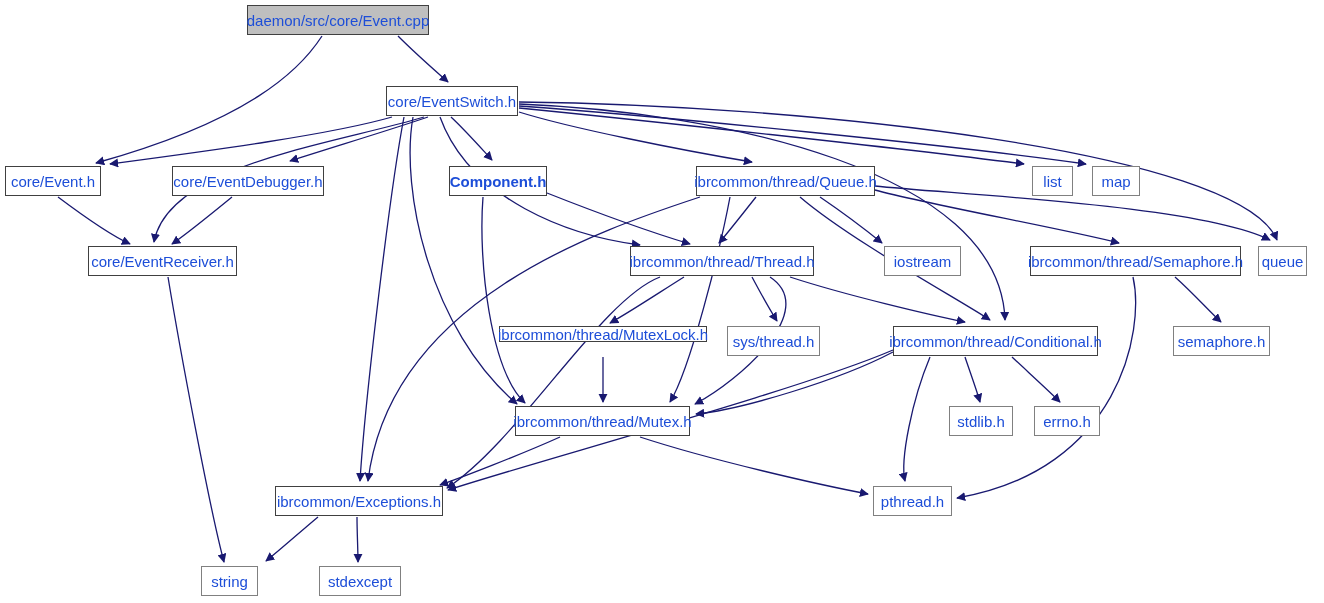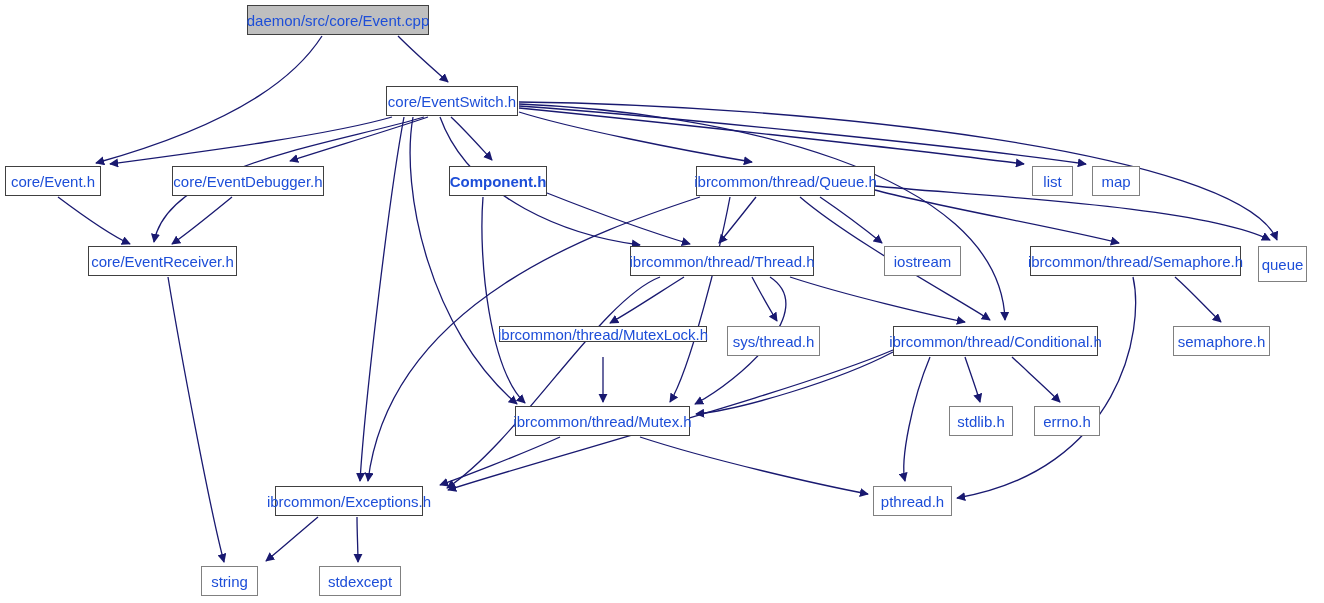--- a/index.html
+++ b/index.html
@@ -133,21 +133,21 @@
       </div>
       <div class="node solid" style="left: 630px; top: 246px; width: 184px; height: 30px;">
         <span class="node-label">ibrcommon/thread/Thread.h</span>
       </div>
       <div class="node light" style="left: 884px; top: 246px; width: 77px; height: 30px;">
         <span class="node-label">iostream</span>
       </div>
       <div class="node solid" style="left: 1030px; top: 246px; width: 211px; height: 30px;">
         <span class="node-label">ibrcommon/thread/Semaphore.h</span>
       </div>
-      <div class="node light" style="left: 1258px; top: 246px; width: 49px; height: 36px; align-items: center;">
+      <div class="node light" style="left: 1258px; top: 246px; width: 49px; height: 30px; align-items: center;">
         <span class="node-label">queue</span>
       </div>
       <div class="node solid" style="left: 499px; top: 326px; width: 208px; height: 16px;">
         <span class="node-label">ibrcommon/thread/MutexLock.h</span>
       </div>
       <div class="node light" style="left: 727px; top: 326px; width: 93px; height: 30px;">
         <span class="node-label">sys/thread.h</span>
       </div>
       <div class="node solid" style="left: 893px; top: 326px; width: 205px; height: 30px;">
         <span class="node-label">ibrcommon/thread/Conditional.h</span>
@@ -157,21 +157,21 @@
       </div>
       <div class="node solid" style="left: 515px; top: 406px; width: 175px; height: 30px;">
         <span class="node-label">ibrcommon/thread/Mutex.h</span>
       </div>
       <div class="node light" style="left: 949px; top: 406px; width: 64px; height: 30px;">
         <span class="node-label">stdlib.h</span>
       </div>
       <div class="node light" style="left: 1034px; top: 406px; width: 66px; height: 30px;">
         <span class="node-label">errno.h</span>
       </div>
-      <div class="node solid" style="left: 275px; top: 486px; width: 148px; height: 30px;">
+      <div class="node solid" style="left: 275px; top: 486px; width: 168px; height: 30px;">
         <span class="node-label">ibrcommon/Exceptions.h</span>
       </div>
       <div class="node light" style="left: 873px; top: 486px; width: 79px; height: 30px;">
         <span class="node-label">pthread.h</span>
       </div>
       <div class="node light" style="left: 201px; top: 566px; width: 57px; height: 30px;">
         <span class="node-label">string</span>
       </div>
       <div class="node light" style="left: 319px; top: 566px; width: 82px; height: 30px;">
         <span class="node-label">stdexcept</span>

